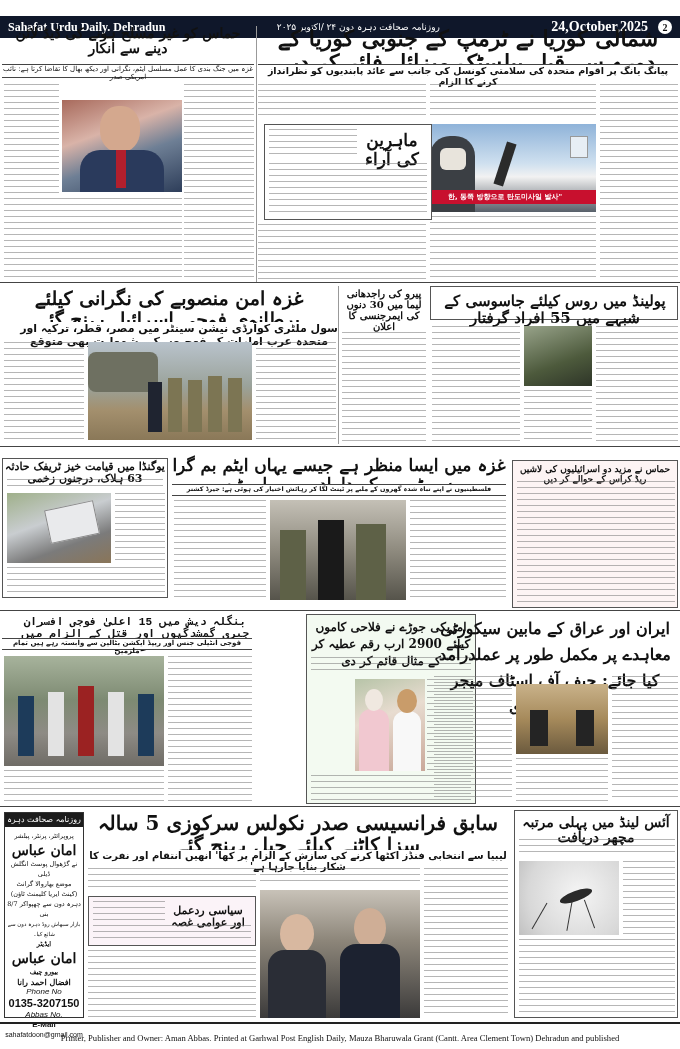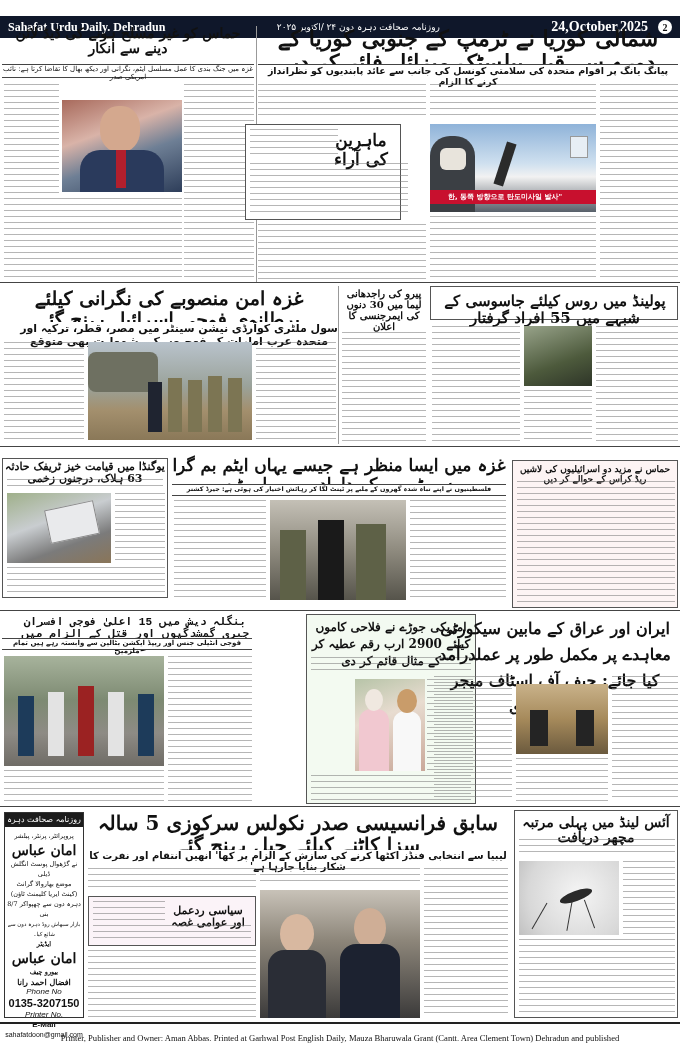--- a/index.html
+++ b/index.html
@@ -56,21 +56,21 @@
 <div class="abs lines" style="left:430px;top:84px;width:166px;height:36px;"></div>
 <div class="abs photo" style="left:430px;top:124px;width:166px;height:88px;background:linear-gradient(180deg,#8fb3d9 0%,#cfe0ef 45%,#f2f2f2 60%,#58606a 100%);">
   <div style="position:absolute;left:0;top:12px;width:45px;height:76px;background:#3b3f44;border-radius:20px 20px 0 0;"></div>
   <div style="position:absolute;left:10px;top:24px;width:26px;height:22px;background:#e8e4dc;border-radius:6px;"></div>
   <div style="position:absolute;left:70px;top:18px;width:10px;height:44px;background:#2b2b2b;transform:rotate(18deg);"></div>
   <div style="position:absolute;left:140px;top:12px;width:18px;height:22px;background:#e7eef5;border:1px solid #999;"></div>
   <div style="position:absolute;left:0;top:66px;width:166px;height:14px;background:#c8102e;color:#fff;font-size:7px;line-height:14px;padding-left:18px;font-weight:bold;">한, 동쪽 방향으로 탄도미사일 발사"</div>
 </div>
 <div class="abs lines" style="left:430px;top:216px;width:166px;height:62px;"></div>
 <div class="abs lines" style="left:258px;top:84px;width:168px;height:36px;"></div>
-<div class="abs box" style="left:245px;top:124px;width:156px;height:96px;background:#fff;">
+<div class="abs box" style="left:264px;top:124px;width:168px;height:96px;background:#fff;">
   <div class="hl" style="position:absolute;right:4px;top:6px;width:70px;font-size:17px;">ماہرین کی آراء</div>
   <div class="lines" style="position:absolute;left:4px;top:4px;width:88px;height:30px;"></div>
   <div class="lines" style="position:absolute;left:4px;top:38px;width:158px;height:54px;"></div>
 </div>
 <div class="abs lines" style="left:258px;top:224px;width:168px;height:55px;"></div>
 
 <div class="abs hr" style="left:0;top:282px;width:680px;"></div>
 
 <div class="abs hl" style="left:2px;top:288px;width:334px;height:32px;font-size:19px;">غزہ امن منصوبے کی نگرانی کیلئے برطانوی فوجی اسرائیل پہنچ گئے</div>
 <div class="abs sub" style="left:12px;top:322px;width:334px;height:14px;font-size:11px;">سول ملٹری کوآرڈی نیشن سینٹر میں مصر، قطر، ترکیہ اور متحدہ عرب امارات کے فوجیوں کی شمولیت بھی متوقع</div>
@@ -170,21 +170,21 @@
   <div class="ln">موضع بھاروالا گرانٹ</div>
   <div class="ln">(کینٹ ایریا کلیمنٹ ٹاؤن)</div>
   <div class="ln">دہرہ دون سے چھپواکر 8/7 بنی</div>
   <div class="ln" style="font-size:5.5px;">بازار سبھاش روڈ دہرہ دون سے شائع کیا۔</div>
   <div class="ln" style="font-weight:bold;">ایڈیٹر</div>
   <div class="big">امان عباس</div>
   <div class="ln" style="font-weight:bold;">بیورو چیف</div>
   <div class="ln" style="font-weight:bold;font-size:8px;">افضال احمد رانا</div>
   <div class="en" style="font-style:italic;">Phone No</div>
   <div class="phone">0135-3207150</div>
-  <div class="en" style="font-style:italic;">Printer No.</div>
+  <div class="en" style="font-style:italic;">Abbas No.</div>
   <div class="en" style="font-weight:bold;">E-Mail</div>
   <div class="en" style="font-size:7px;">sahafatdoon@gmail.com</div>
 </div>
 
 <div class="abs hl" style="left:88px;top:812px;width:420px;height:34px;font-size:20px;">سابق فرانسیسی صدر نکولس سرکوزی 5 سالہ سزا کاٹنے کیلئے جیل پہنچ گئے</div>
 <div class="abs sub" style="left:88px;top:850px;width:420px;height:14px;font-size:10px;">لیبیا سے انتخابی فنڈز اکٹھا کرنے کی سازش کے الزام پر کھا' انھیں انتقام اور نفرت کا شکار بنایا جارہا ہے'</div>
 <div class="abs lines" style="left:88px;top:868px;width:168px;height:24px;"></div>
 <div class="abs box" style="left:88px;top:896px;width:168px;height:50px;background:#fbf3f8;">
   <div class="hl" style="position:absolute;right:4px;top:8px;width:86px;font-size:11px;">سیاسی ردعمل اور عوامی غصہ</div>
   <div class="lines" style="position:absolute;left:4px;top:4px;width:72px;height:22px;"></div>

